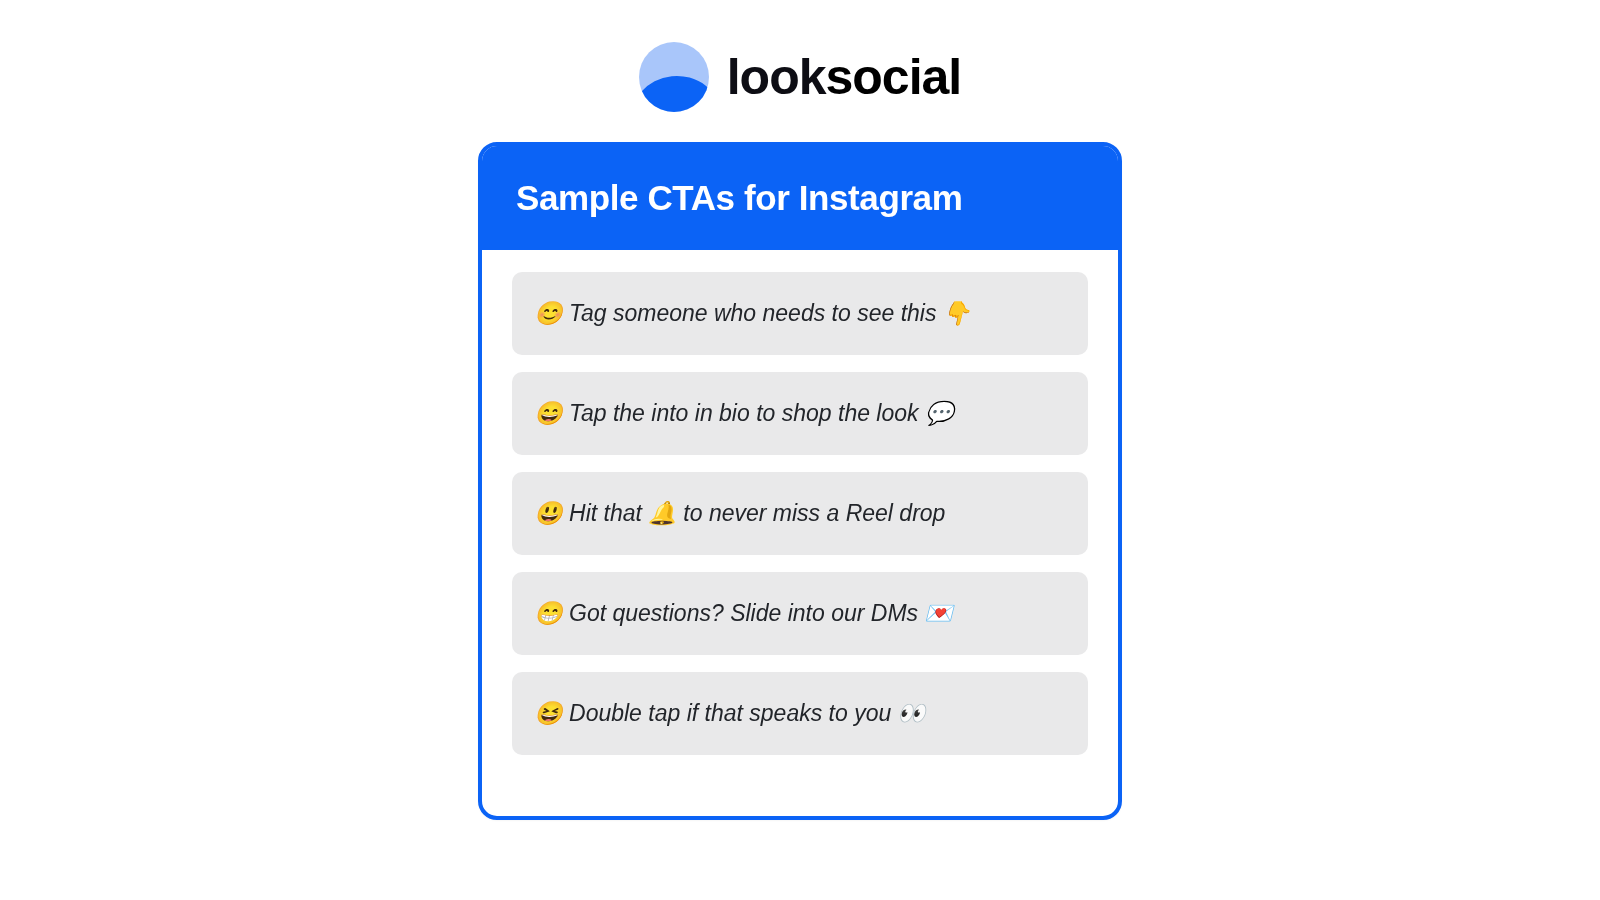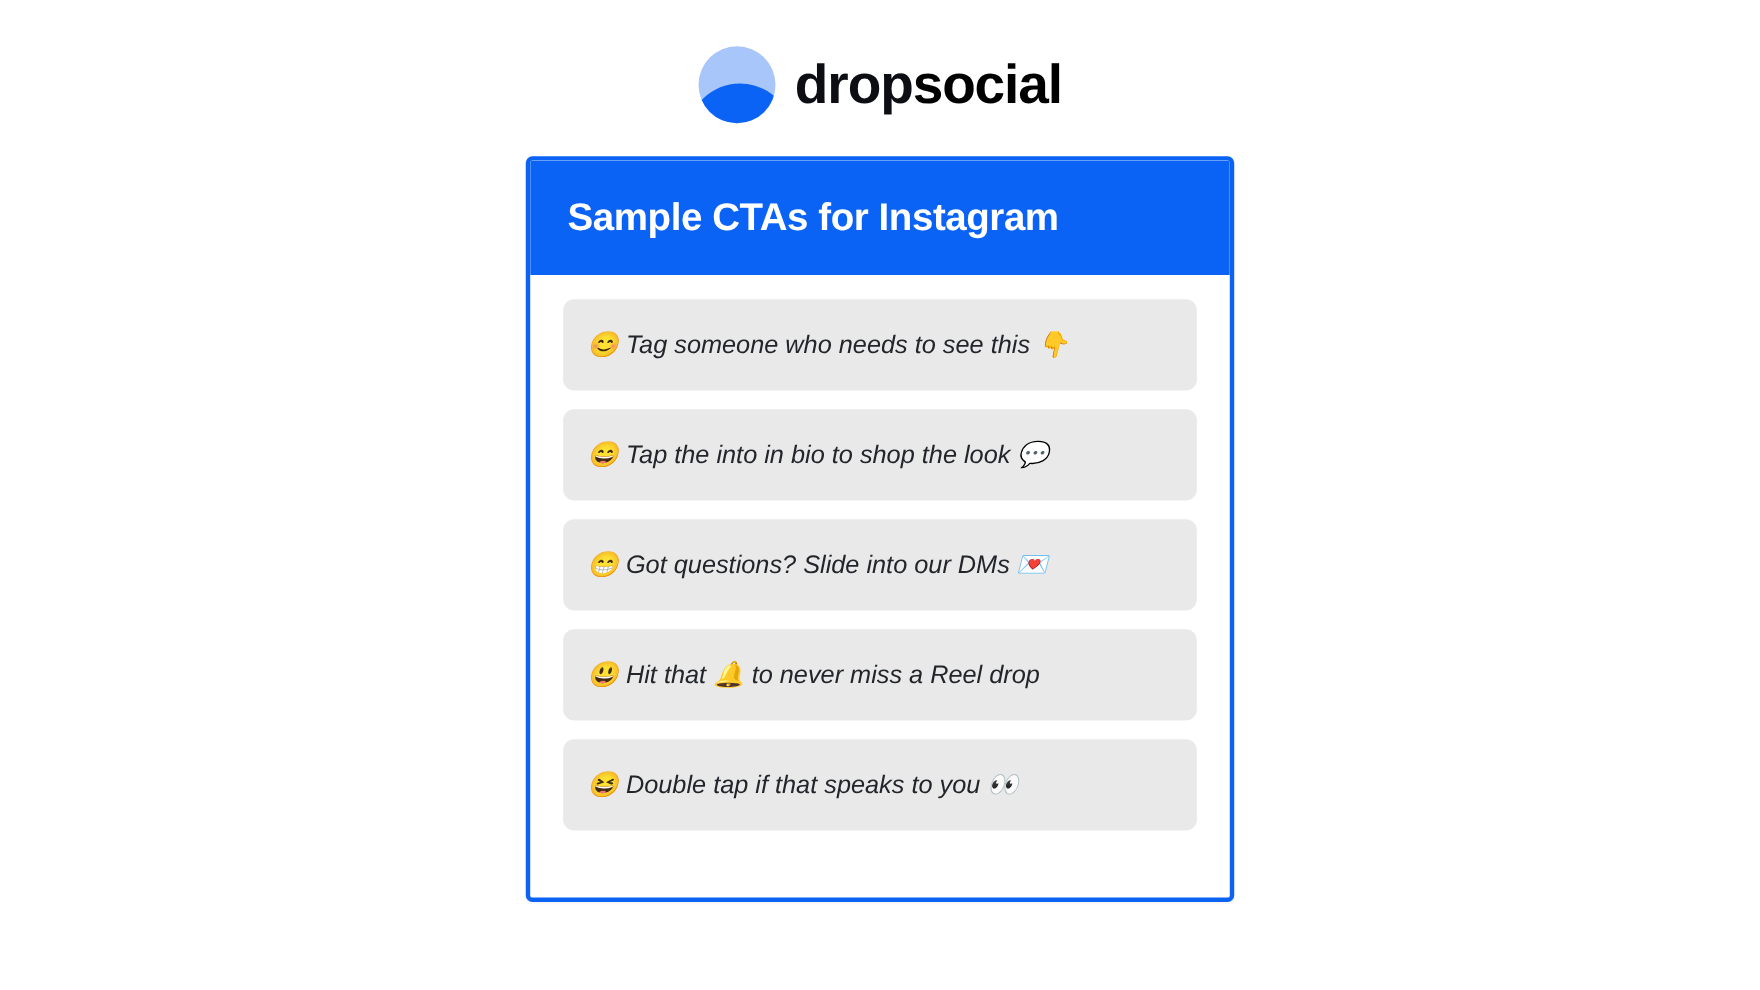--- a/index.html
+++ b/index.html
@@ -72,21 +72,21 @@
 
   
   .card {
     position: absolute;
     left: 478px;
     top: 142px;
     width: 644px;
     height: 678px;
     background: #ffffff;
     border: 4px solid #0b63f6;
-    border-radius: 6px;
+    border-radius: 19px;
     box-sizing: border-box;
     overflow: hidden;
     box-shadow: 0 1px 2px rgba(0,0,0,0.04);
   }
 
   .card-header {
     background: #0b63f6;
     height: 104px;
     display: flex;
     align-items: center;
@@ -130,42 +130,42 @@
 <body>
 
 <div class="page">
 
   <div class="brand">
     <div class="brand-mark">
       <div class="hill2"></div>
       <div class="hill"></div>
     </div>
     <div class="brand-word">
-      <span class="t1">drop</span><span class="t2">social</span>
+      <span class="t1">look</span><span class="t2">social</span>
     </div>
   </div>
 
   <div class="card">
 
     <div class="card-header">
       <div class="card-title">Sample CTAs for Instagram</div>
     </div>
 
     <div class="card-body">
       <div class="cta-item">
         <span class="cta-text">😊 Tag someone who needs to see this 👇</span>
       </div>
       <div class="cta-item">
         <span class="cta-text">😄 Tap the into in bio to shop the look 💬</span>
       </div>
       <div class="cta-item">
-        <span class="cta-text">😁 Got questions? Slide into our DMs 💌</span>
+        <span class="cta-text">😃 Hit that 🔔 to never miss a Reel drop</span>
       </div>
       <div class="cta-item">
-        <span class="cta-text">😃 Hit that 🔔 to never miss a Reel drop</span>
+        <span class="cta-text">😁 Got questions? Slide into our DMs 💌</span>
       </div>
       <div class="cta-item">
         <span class="cta-text">😆 Double tap if that speaks to you 👀</span>
       </div>
     </div>
 
   </div>
 
 </div>
 

